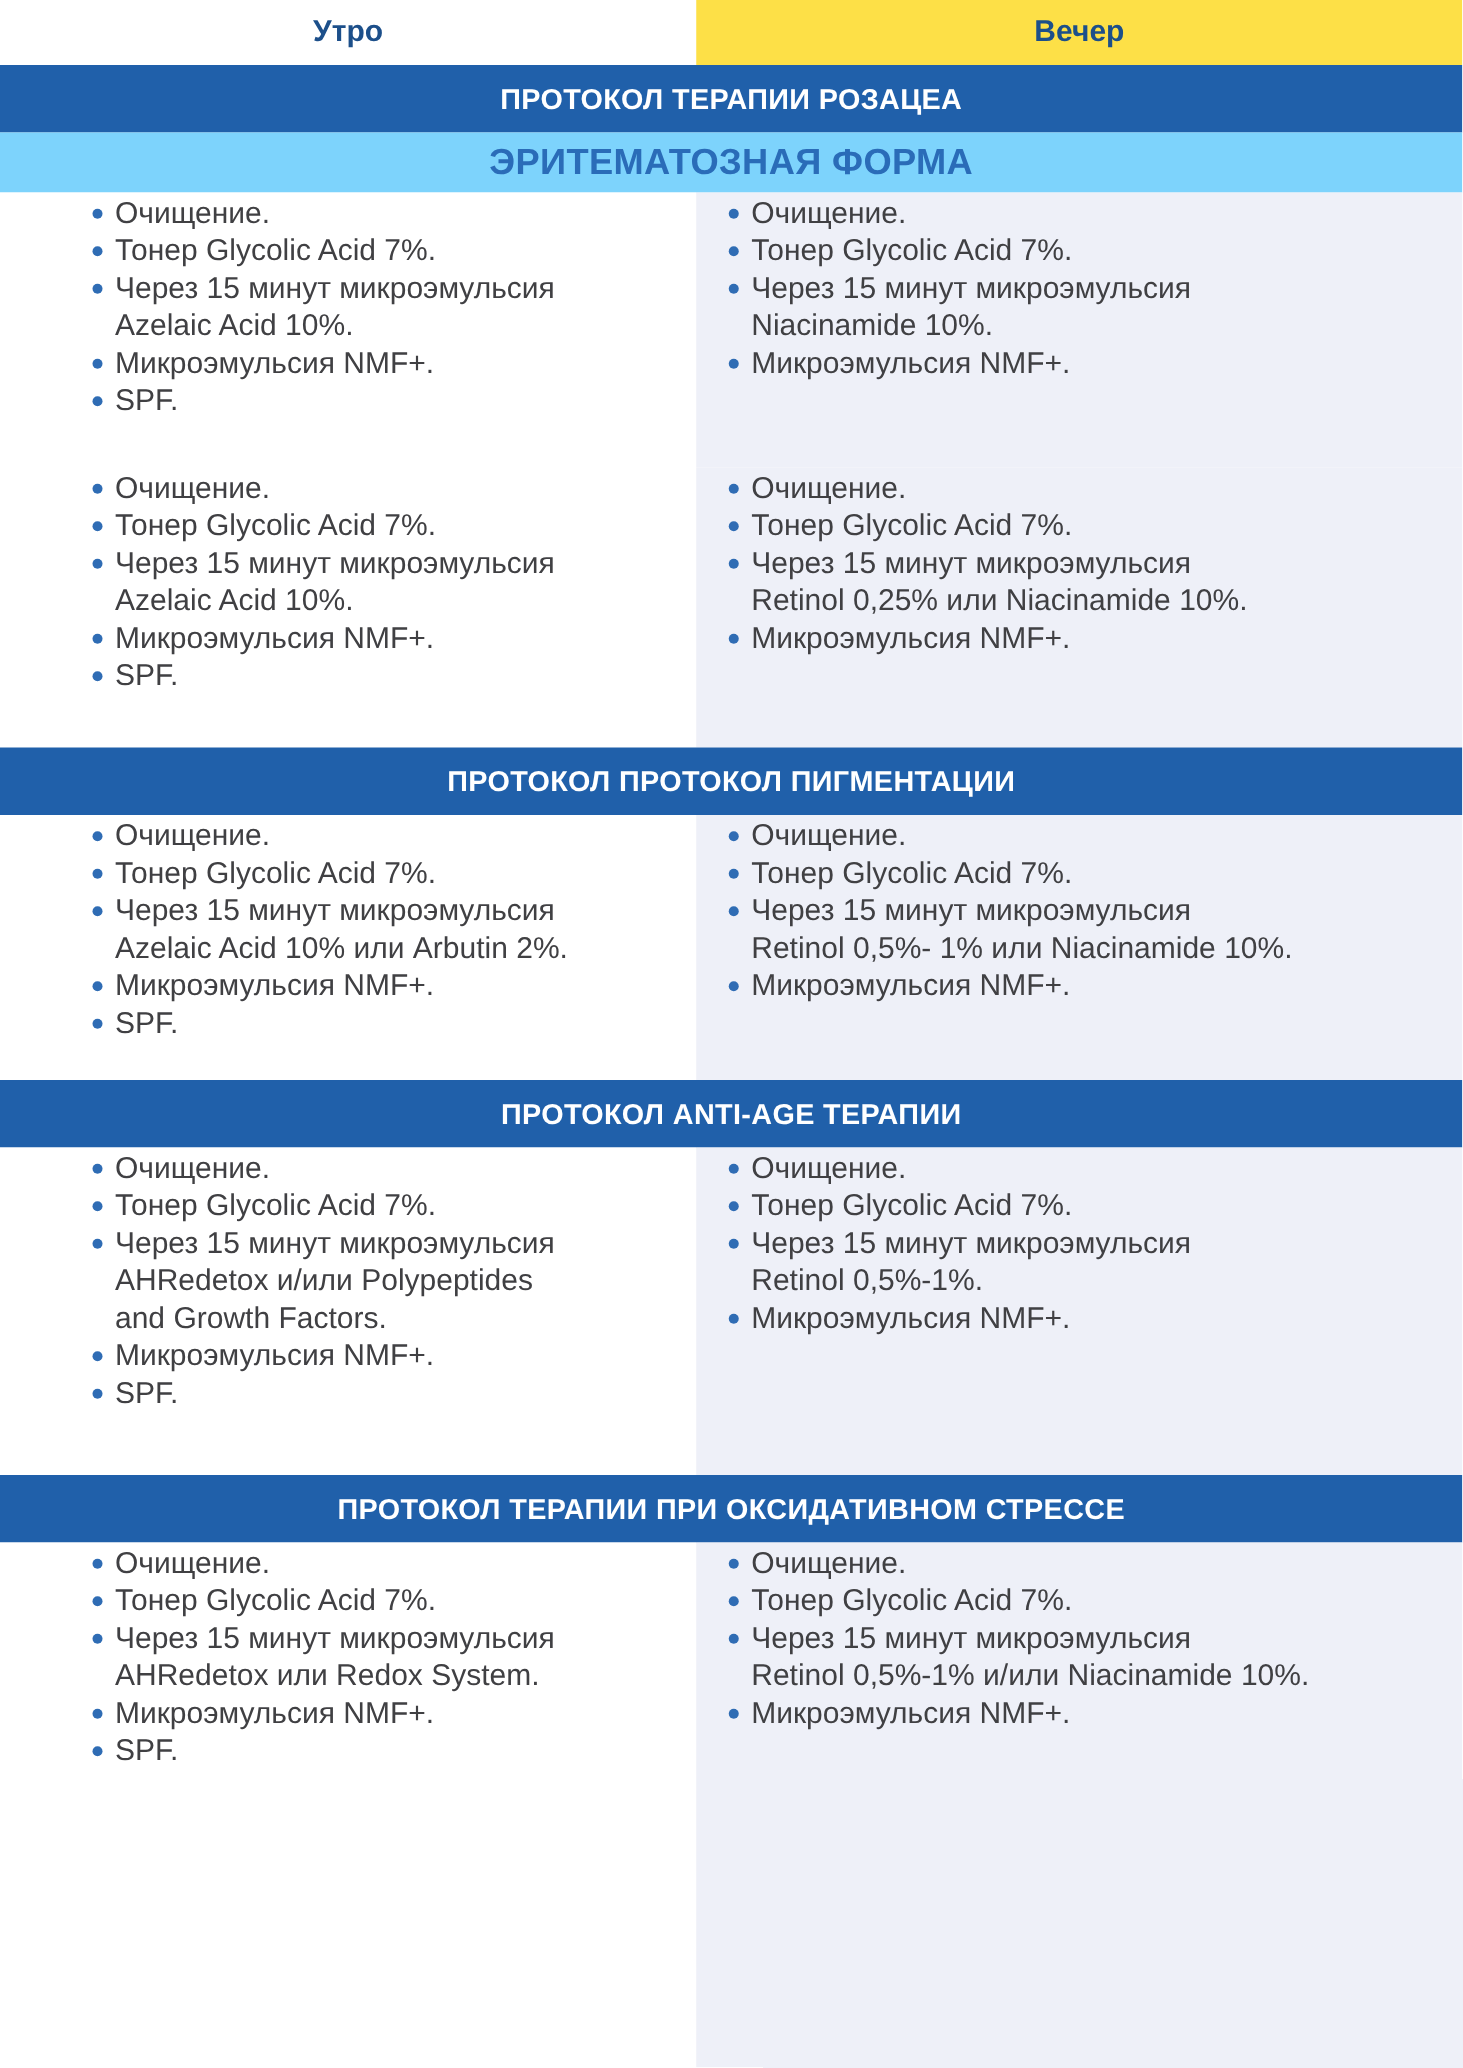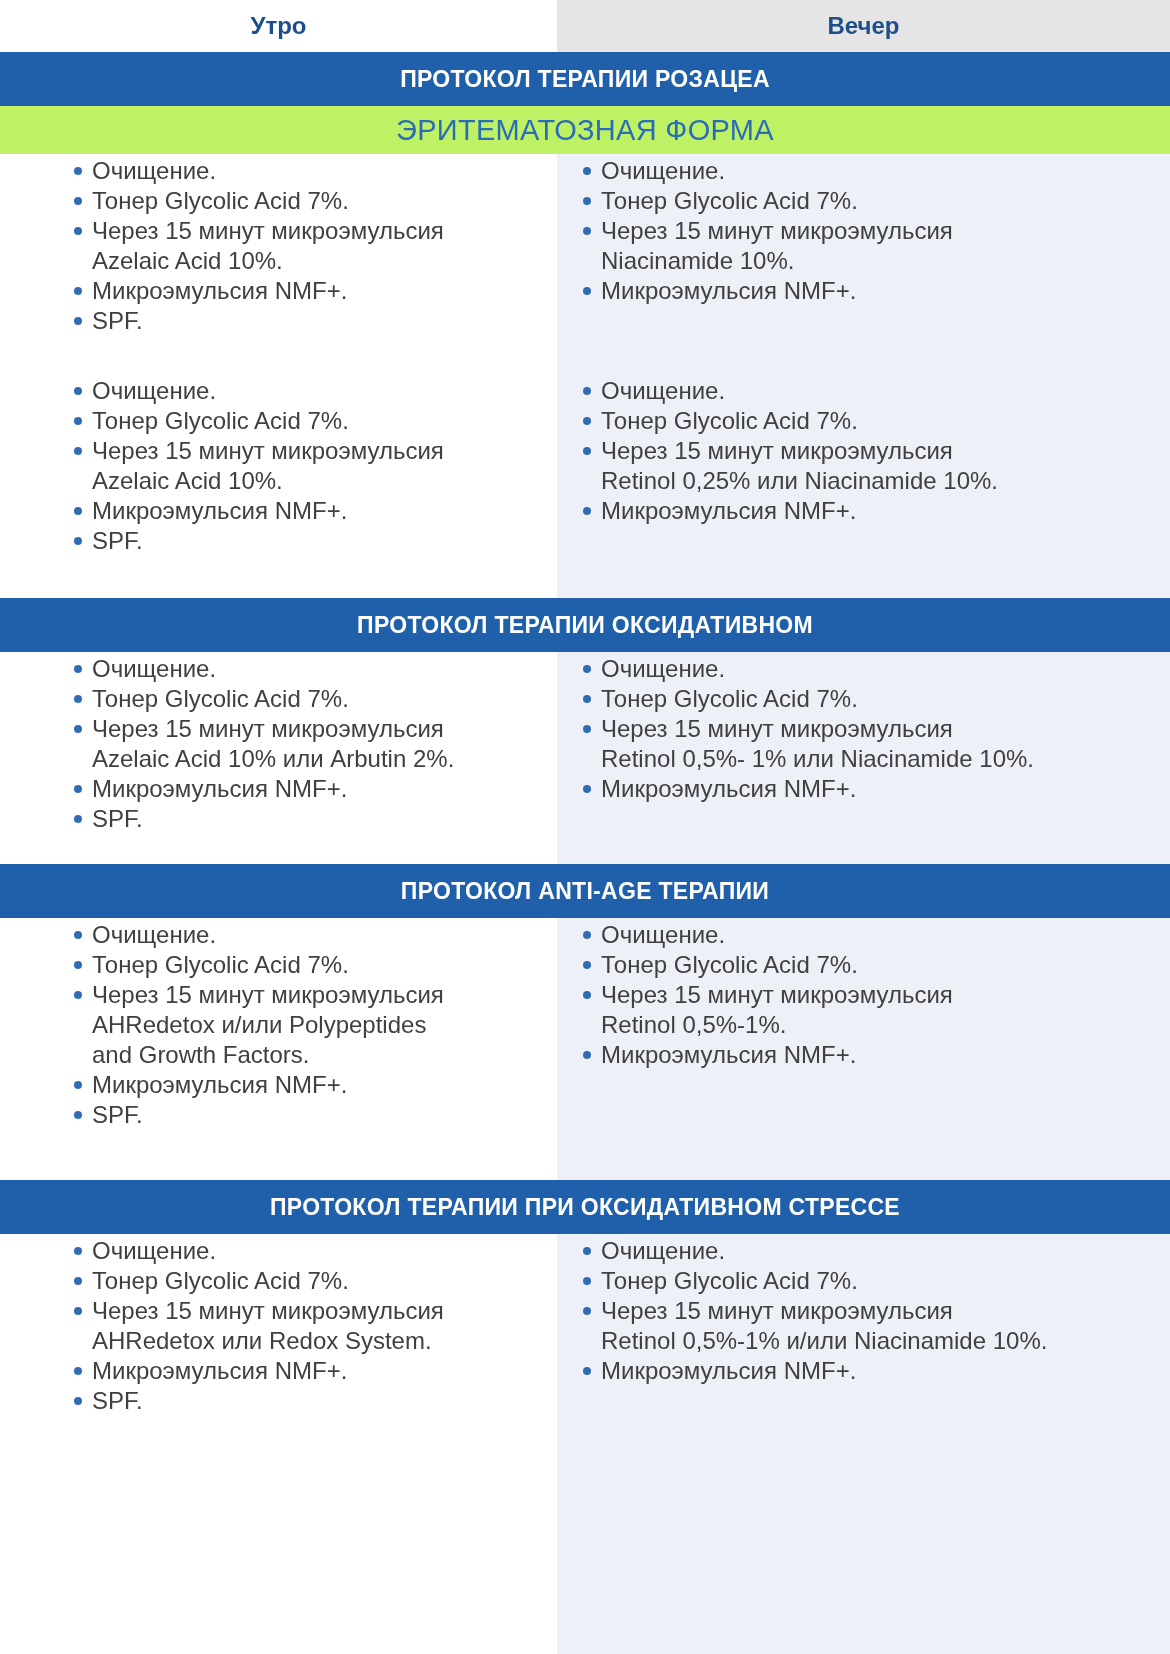--- a/index.html
+++ b/index.html
@@ -12,32 +12,32 @@
     font-family: "Liberation Sans", sans-serif;
     background: #ffffff;
   }
   .row { display: flex; flex: none; }
   .head-row { height: 52px; }
   .col-head {
     display: flex; align-items: center; justify-content: center;
     font-weight: 700; font-size: 24px; color: #1c4f8a;
   }
   .col-head.left  { width: 557px; background: #ffffff; }
-  .col-head.right { flex: 1; background: #e5e5e5; }
+  .col-head.right { flex: 1; background: #fde047; }
 
   .band-dark {
     flex: none; height: 54px;
     background: #2060aa; color: #ffffff;
     font-weight: 700; font-size: 23px; letter-spacing: 0.3px;
     display: flex; align-items: center; justify-content: center;
   }
   .band-light {
     flex: none; height: 48px;
-    background: #bef264; color: #2a6cb8;
-    font-weight: 400; font-size: 29px; letter-spacing: 0.3px;
+    background: #7dd3fc; color: #2a6cb8;
+    font-weight: 700; font-size: 29px; letter-spacing: 0.3px;
     display: flex; align-items: center; justify-content: center;
   }
 
   .content .cell { box-sizing: border-box; padding-top: 2px; overflow: hidden; }
   .cell.left  { width: 557px; background: #ffffff; }
   .cell.right { flex: 1; background: #eef0f8; }
 
   ul.protocol { list-style: none; margin: 0; padding: 0 10px 0 92px; }
   .cell.right ul.protocol { padding-left: 44px; }
   ul.protocol li {
@@ -109,21 +109,21 @@
       <ul class="protocol">
         <li>Очищение.</li>
         <li>Тонер Glycolic Acid 7%.</li>
         <li>Через 15 минут микроэмульсия
 Retinol 0,25% или Niacinamide 10%.</li>
         <li>Микроэмульсия NMF+.</li>
       </ul>
     </div>
   </div>
 
-  <div class="band-dark">ПРОТОКОЛ ТЕРАПИИ ОКСИДАТИВНОМ</div>
+  <div class="band-dark">ПРОТОКОЛ ПРОТОКОЛ ПИГМЕНТАЦИИ</div>
   <div class="row content r3">
     <div class="cell left">
       <ul class="protocol">
         <li>Очищение.</li>
         <li>Тонер Glycolic Acid 7%.</li>
         <li>Через 15 минут микроэмульсия
 Azelaic Acid 10% или Arbutin 2%.</li>
         <li>Микроэмульсия NMF+.</li>
         <li>SPF.</li>
       </ul>

